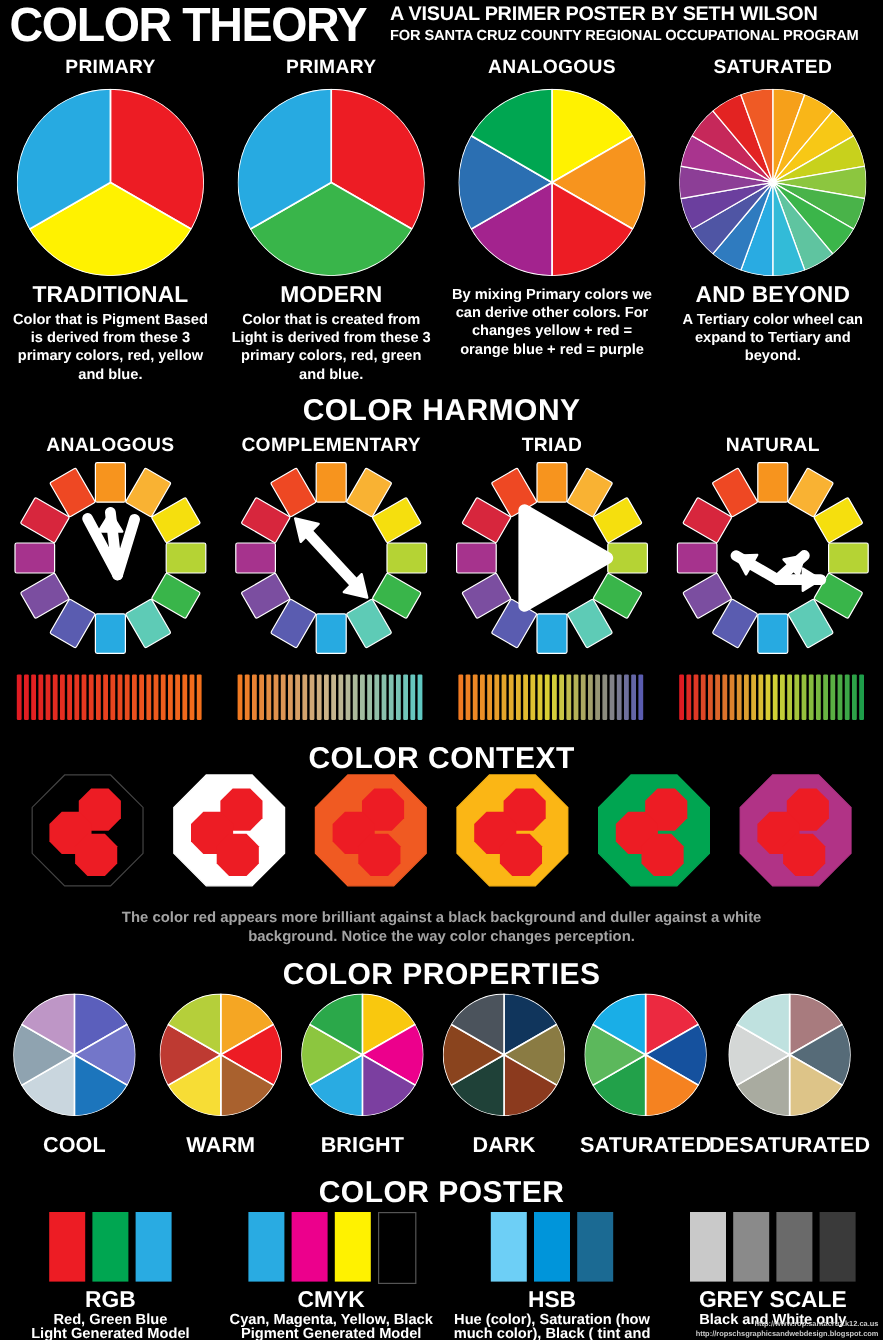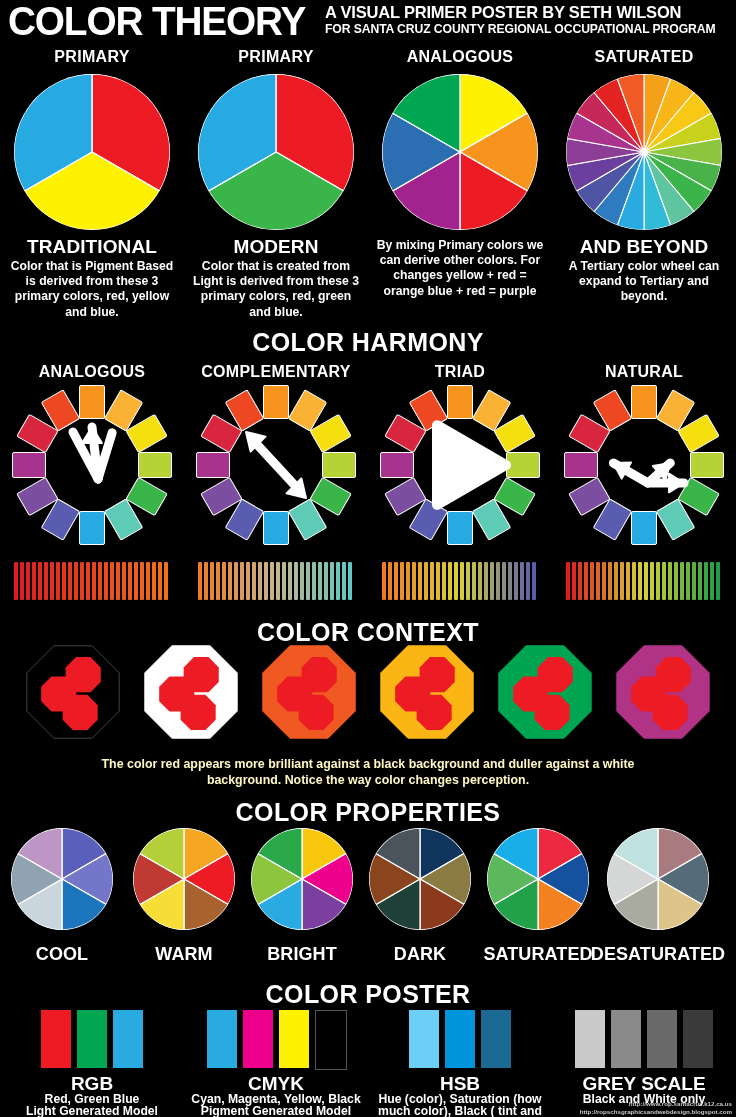--- a/index.html
+++ b/index.html
@@ -65,21 +65,21 @@
 
   
   .strip{position:absolute;height:38px;display:flex;gap:0;}
   .strip i{display:block;height:38px;border-radius:1px;}
 
   
   .ctx{position:absolute;width:100px;height:100px;}
   .ctx svg{display:block;}
   .ctx-caption{
     position:absolute;width:560px;left:88px;text-align:center;
-    font-size:12.4px;font-weight:bold;line-height:16px;color:#fef9c3;
+    font-size:12.4px;font-weight:bold;line-height:16px;color:#a3a3a3;
   }
 
   
   .mode-swatches{position:absolute;display:flex;gap:6px;}
   .mode-swatches i{display:block;width:30px;height:58px;}
   .mode-name{
     position:absolute;text-align:center;font-size:19px;font-weight:bold;color:#fff;
   }
   .mode-desc{
     position:absolute;text-align:center;font-size:12.2px;font-weight:bold;

